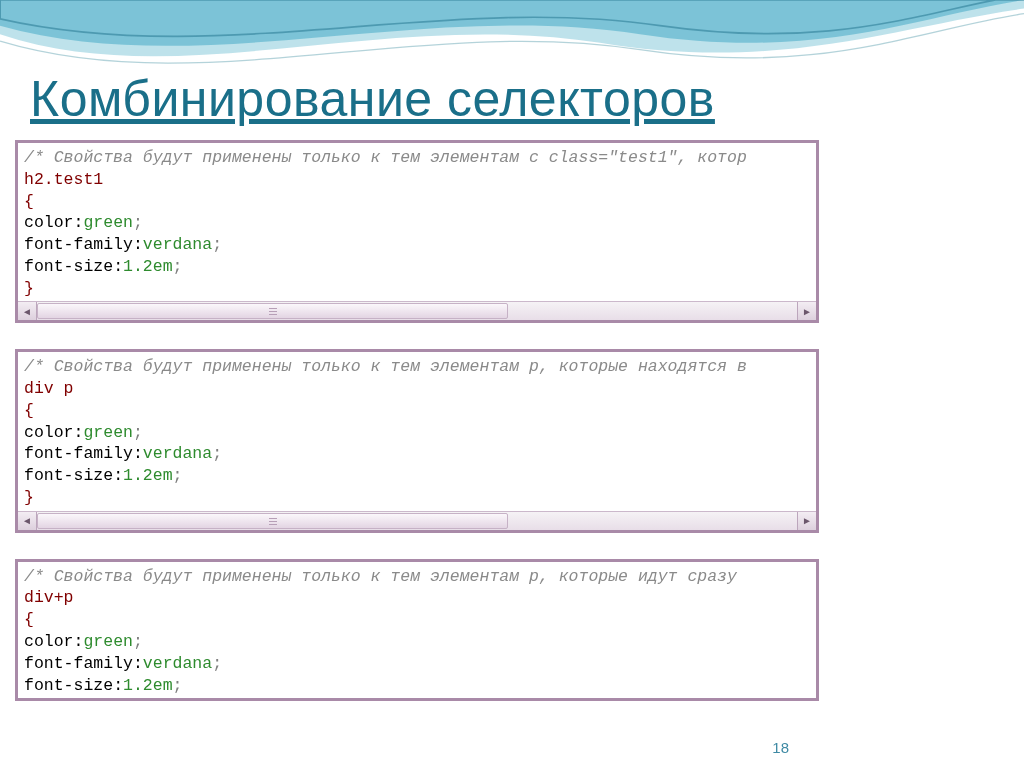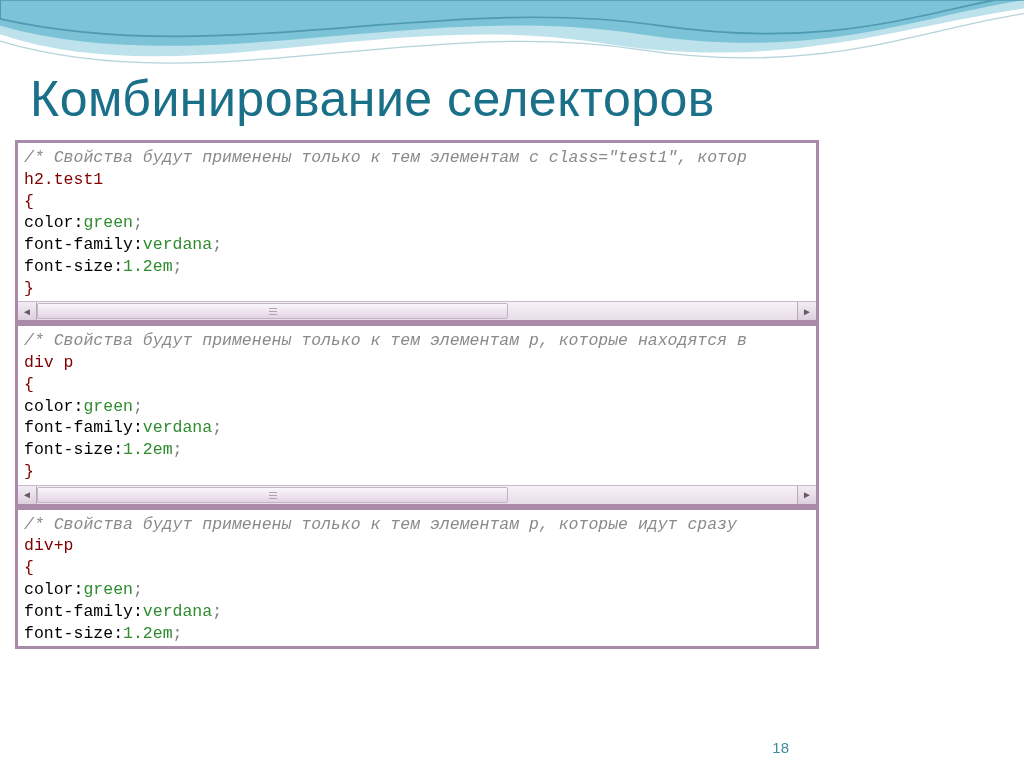--- a/index.html
+++ b/index.html
@@ -23,34 +23,35 @@
   }
 
   .title {
     position: absolute;
     top: 70px;
     left: 30px;
     font-size: 50px;
     font-weight: 400;
     color: #1a6f89;
     letter-spacing: 0.5px;
+    text-decoration: underline;
   }
 
   .content {
     position: absolute;
     top: 140px;
     left: 15px;
     right: 205px;
     bottom: 20px;
   }
 
   .code-box {
     border: 3px solid #a98aa8;
     background: #ffffff;
-    margin-bottom: 0;
+    margin-bottom: 26px;
     box-sizing: border-box;
     position: relative;
   }
 
   .code-area {
     padding: 4px 6px 2px 6px;
     font-family: "Courier New", Courier, monospace;
     font-size: 16.5px;
     line-height: 1.32;
     white-space: pre;

